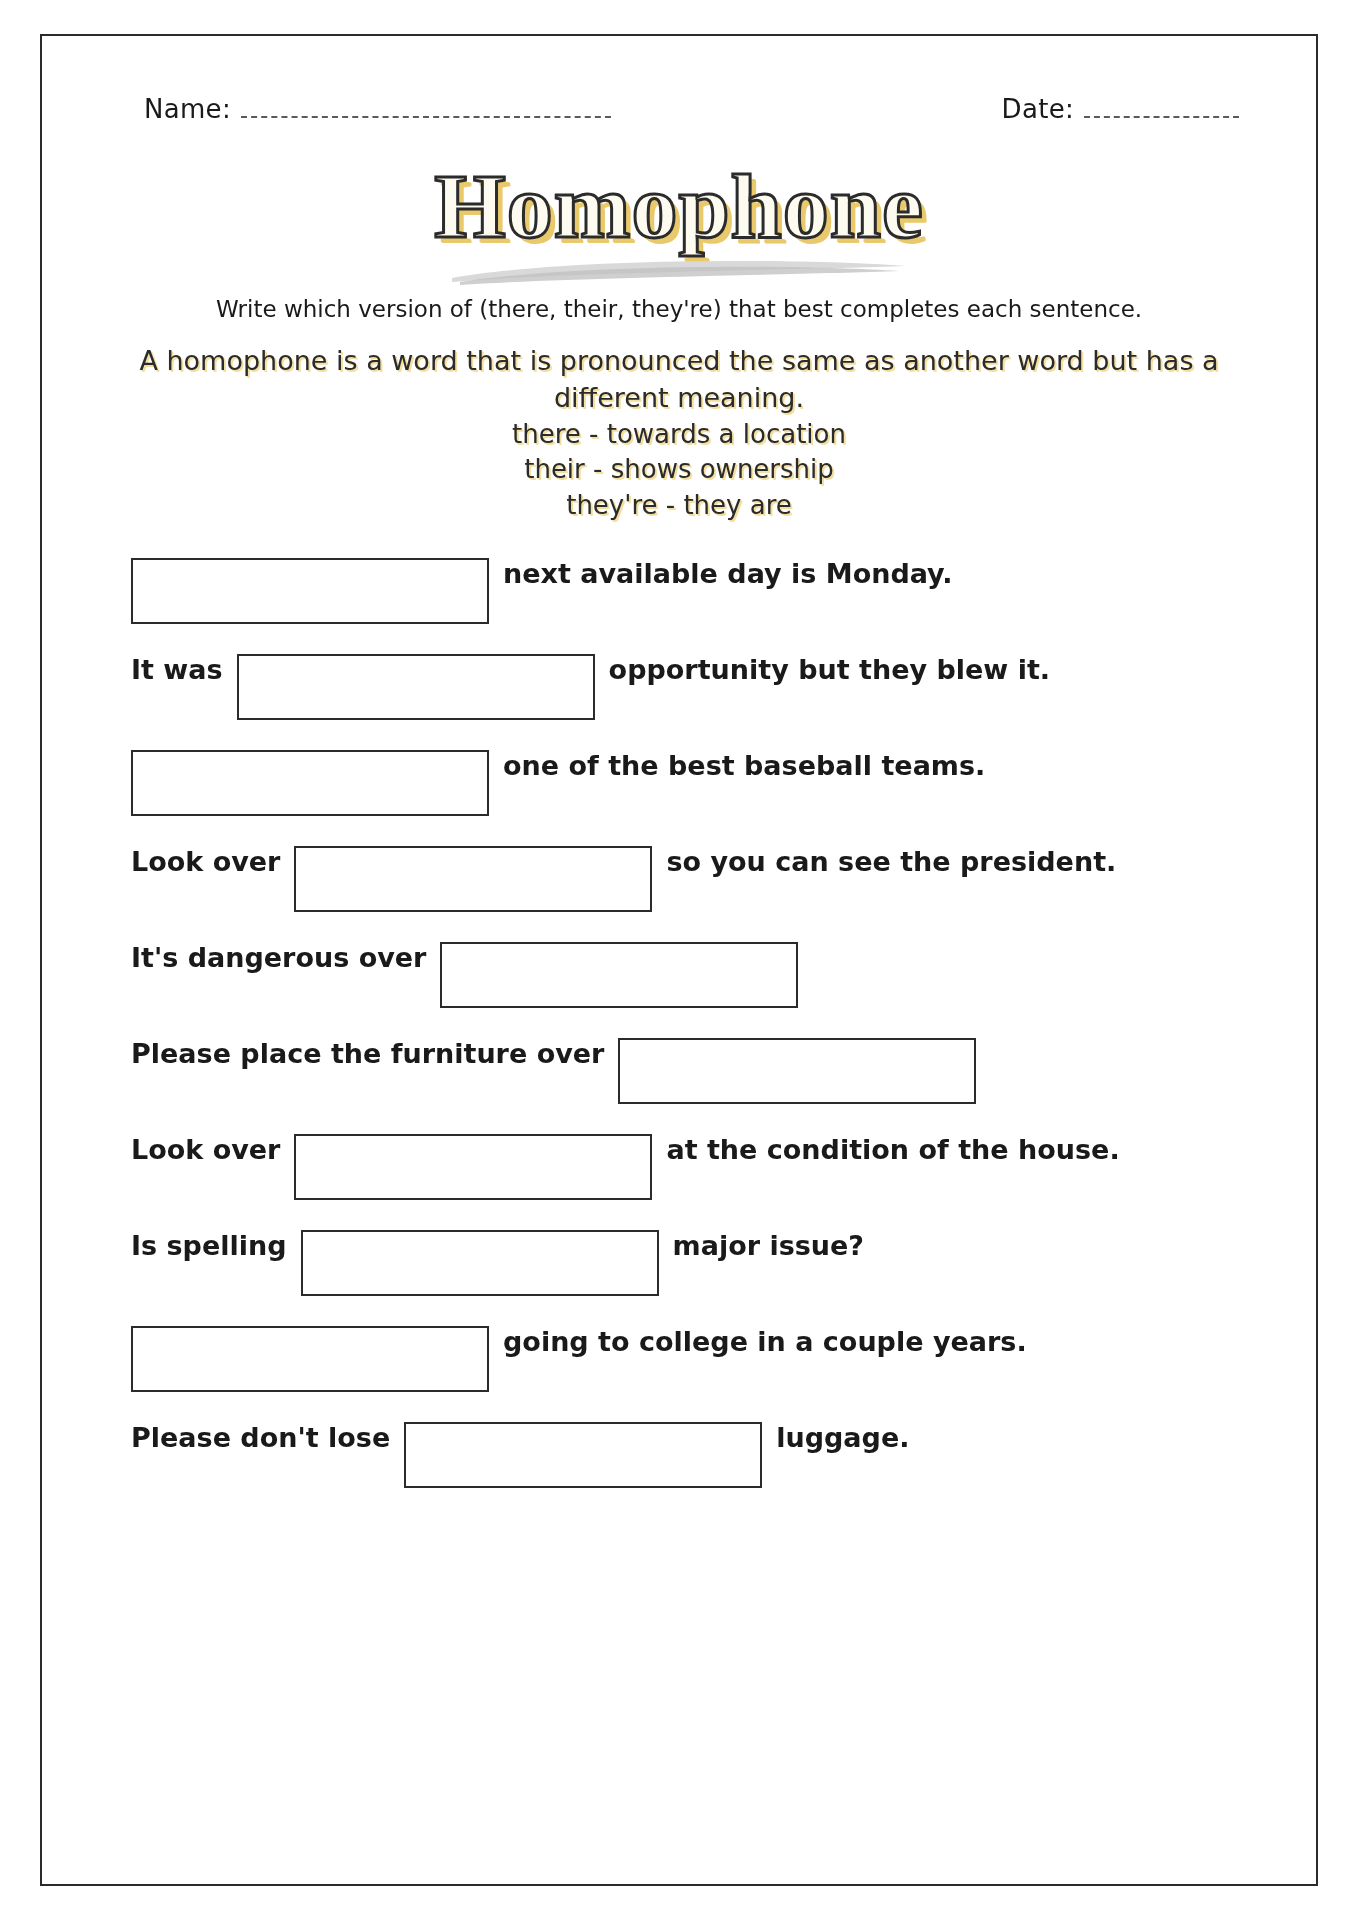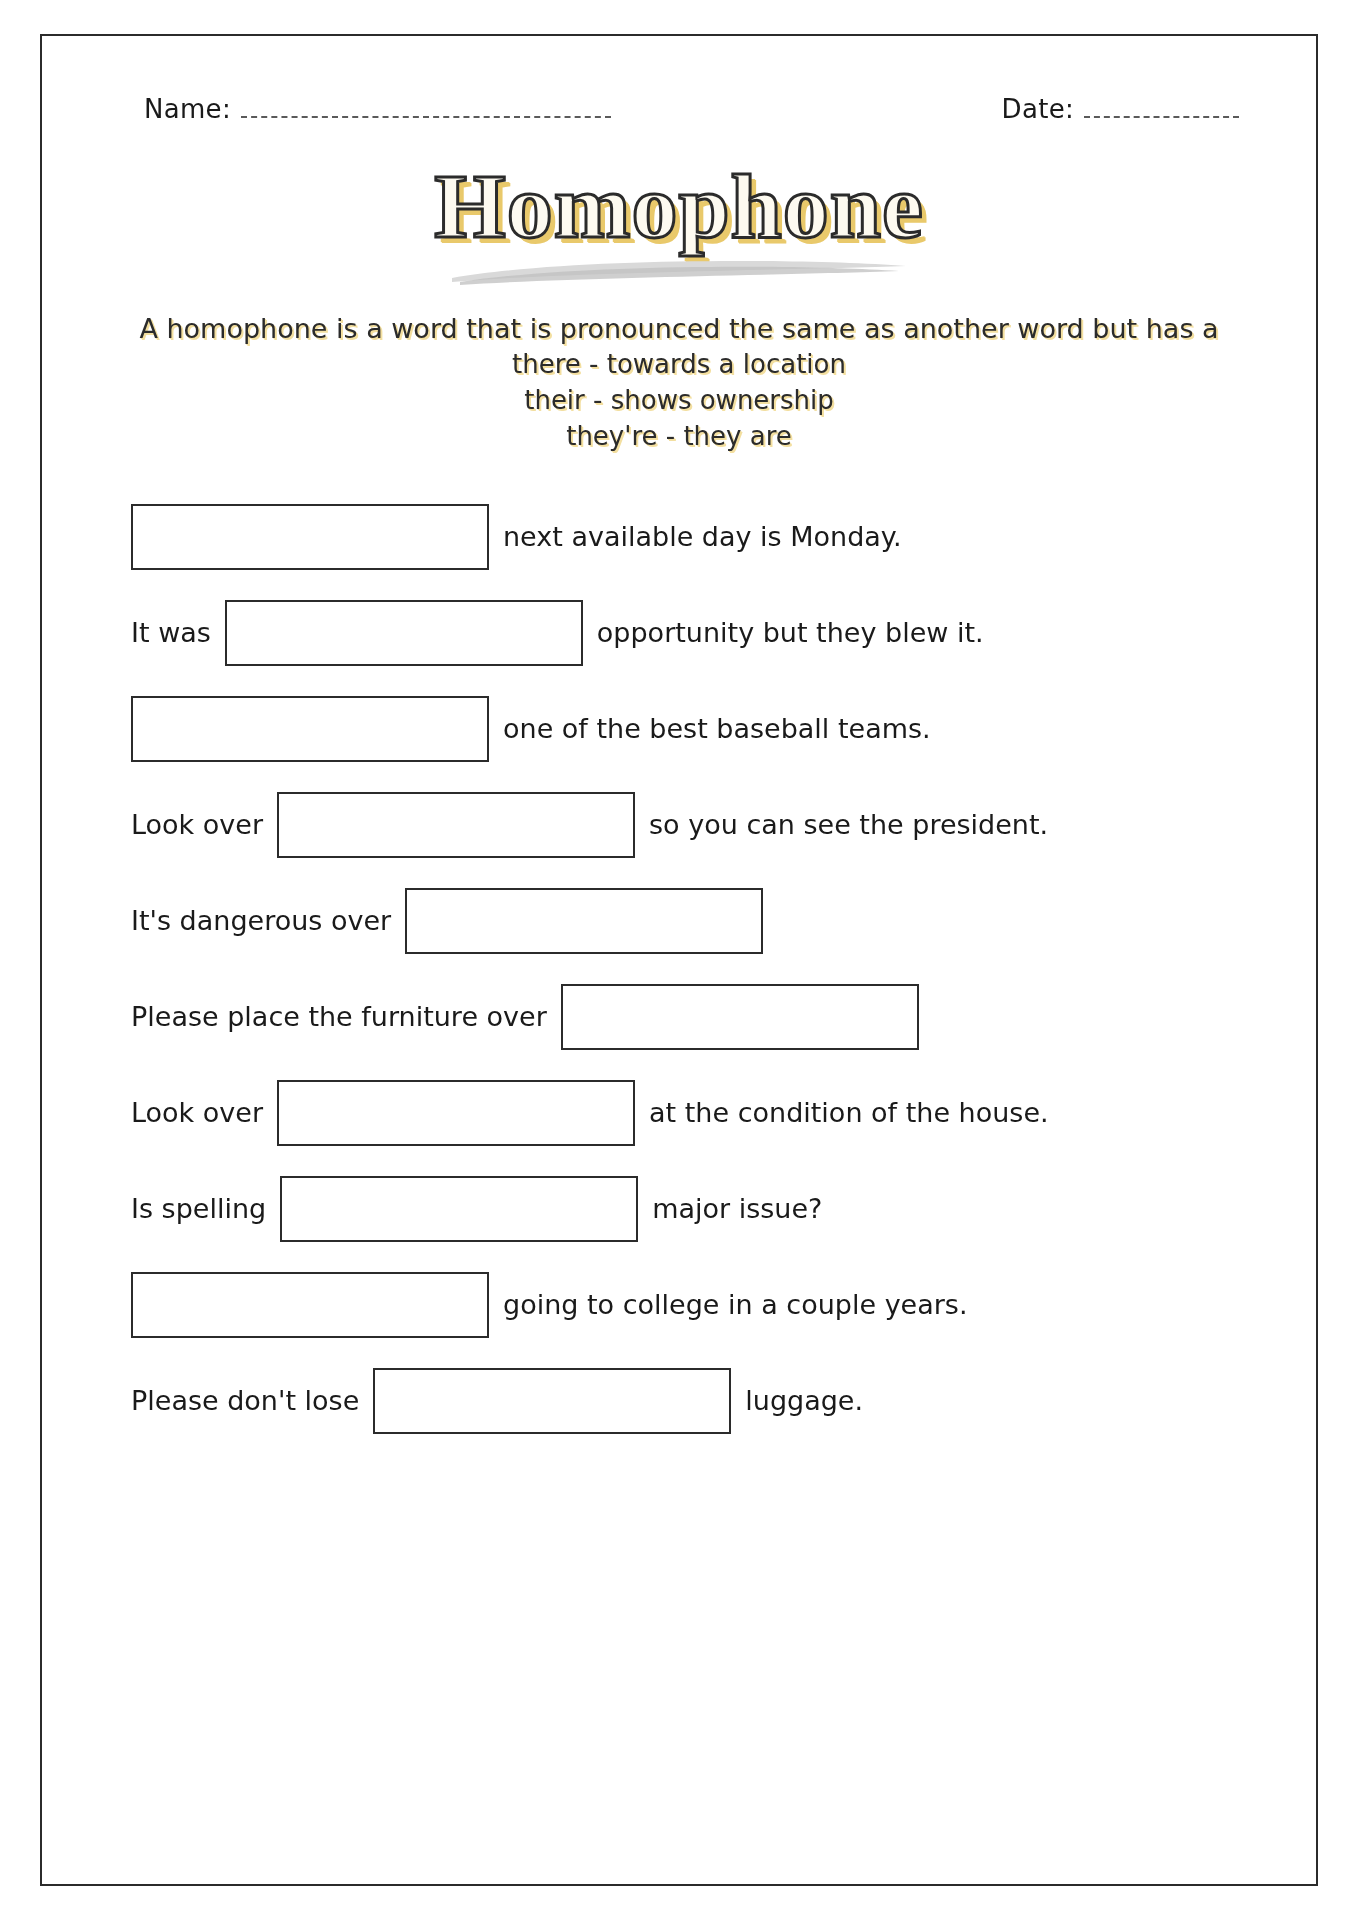--- a/index.html
+++ b/index.html
@@ -111,22 +111,23 @@
     font-size: 27px;
   }
 
   
   .questions {
     margin-top: 34px;
     padding: 0 22px 0 22px;
   }
   .q-row {
     display: flex;
-    align-items: center;
+    align-items: flex-start;
     min-height: 96px;
+    font-weight: bold;
   }
   .q-text {
     font-size: 27px;
     white-space: nowrap;
     color: #1a1a1a;
   }
   .q-text.pre { margin-right: 14px; }
   .q-text.post { margin-left: 14px; }
   .blank {
     border: 2px solid #2b2b2b;
@@ -155,23 +156,25 @@
     </div>
 
     <div class="title-wrap">
       <h1 class="title">Homophone</h1>
       <svg class="swoosh" viewBox="0 0 470 34">
         <path d="M8 26 C 120 6, 350 6, 462 14 C 350 18, 120 20, 8 30 Z" fill="#d9d9d9"></path>
         <path d="M16 30 C 130 12, 350 12, 455 19 C 350 23, 130 25, 16 33 Z" fill="#bfbfbf" opacity="0.75"></path>
       </svg>
     </div>
 
+    <div class="instructions">Write which version of (there, their, they're) that best completes each sentence.</div>
 
     <div class="definition">
       <div class="line big">A homophone is a word that is pronounced the same as another word but has a</div>
+      <div class="line big">different meaning.</div>
       <div class="line">there - towards a location</div>
       <div class="line">their - shows ownership</div>
       <div class="line">they're - they are</div>
     </div>
 
     <div class="questions">
 
       <div class="q-row">
         <span class="q-text pre" style="margin: 0px;"></span>
         <span class="blank" style="width:358px"></span>

